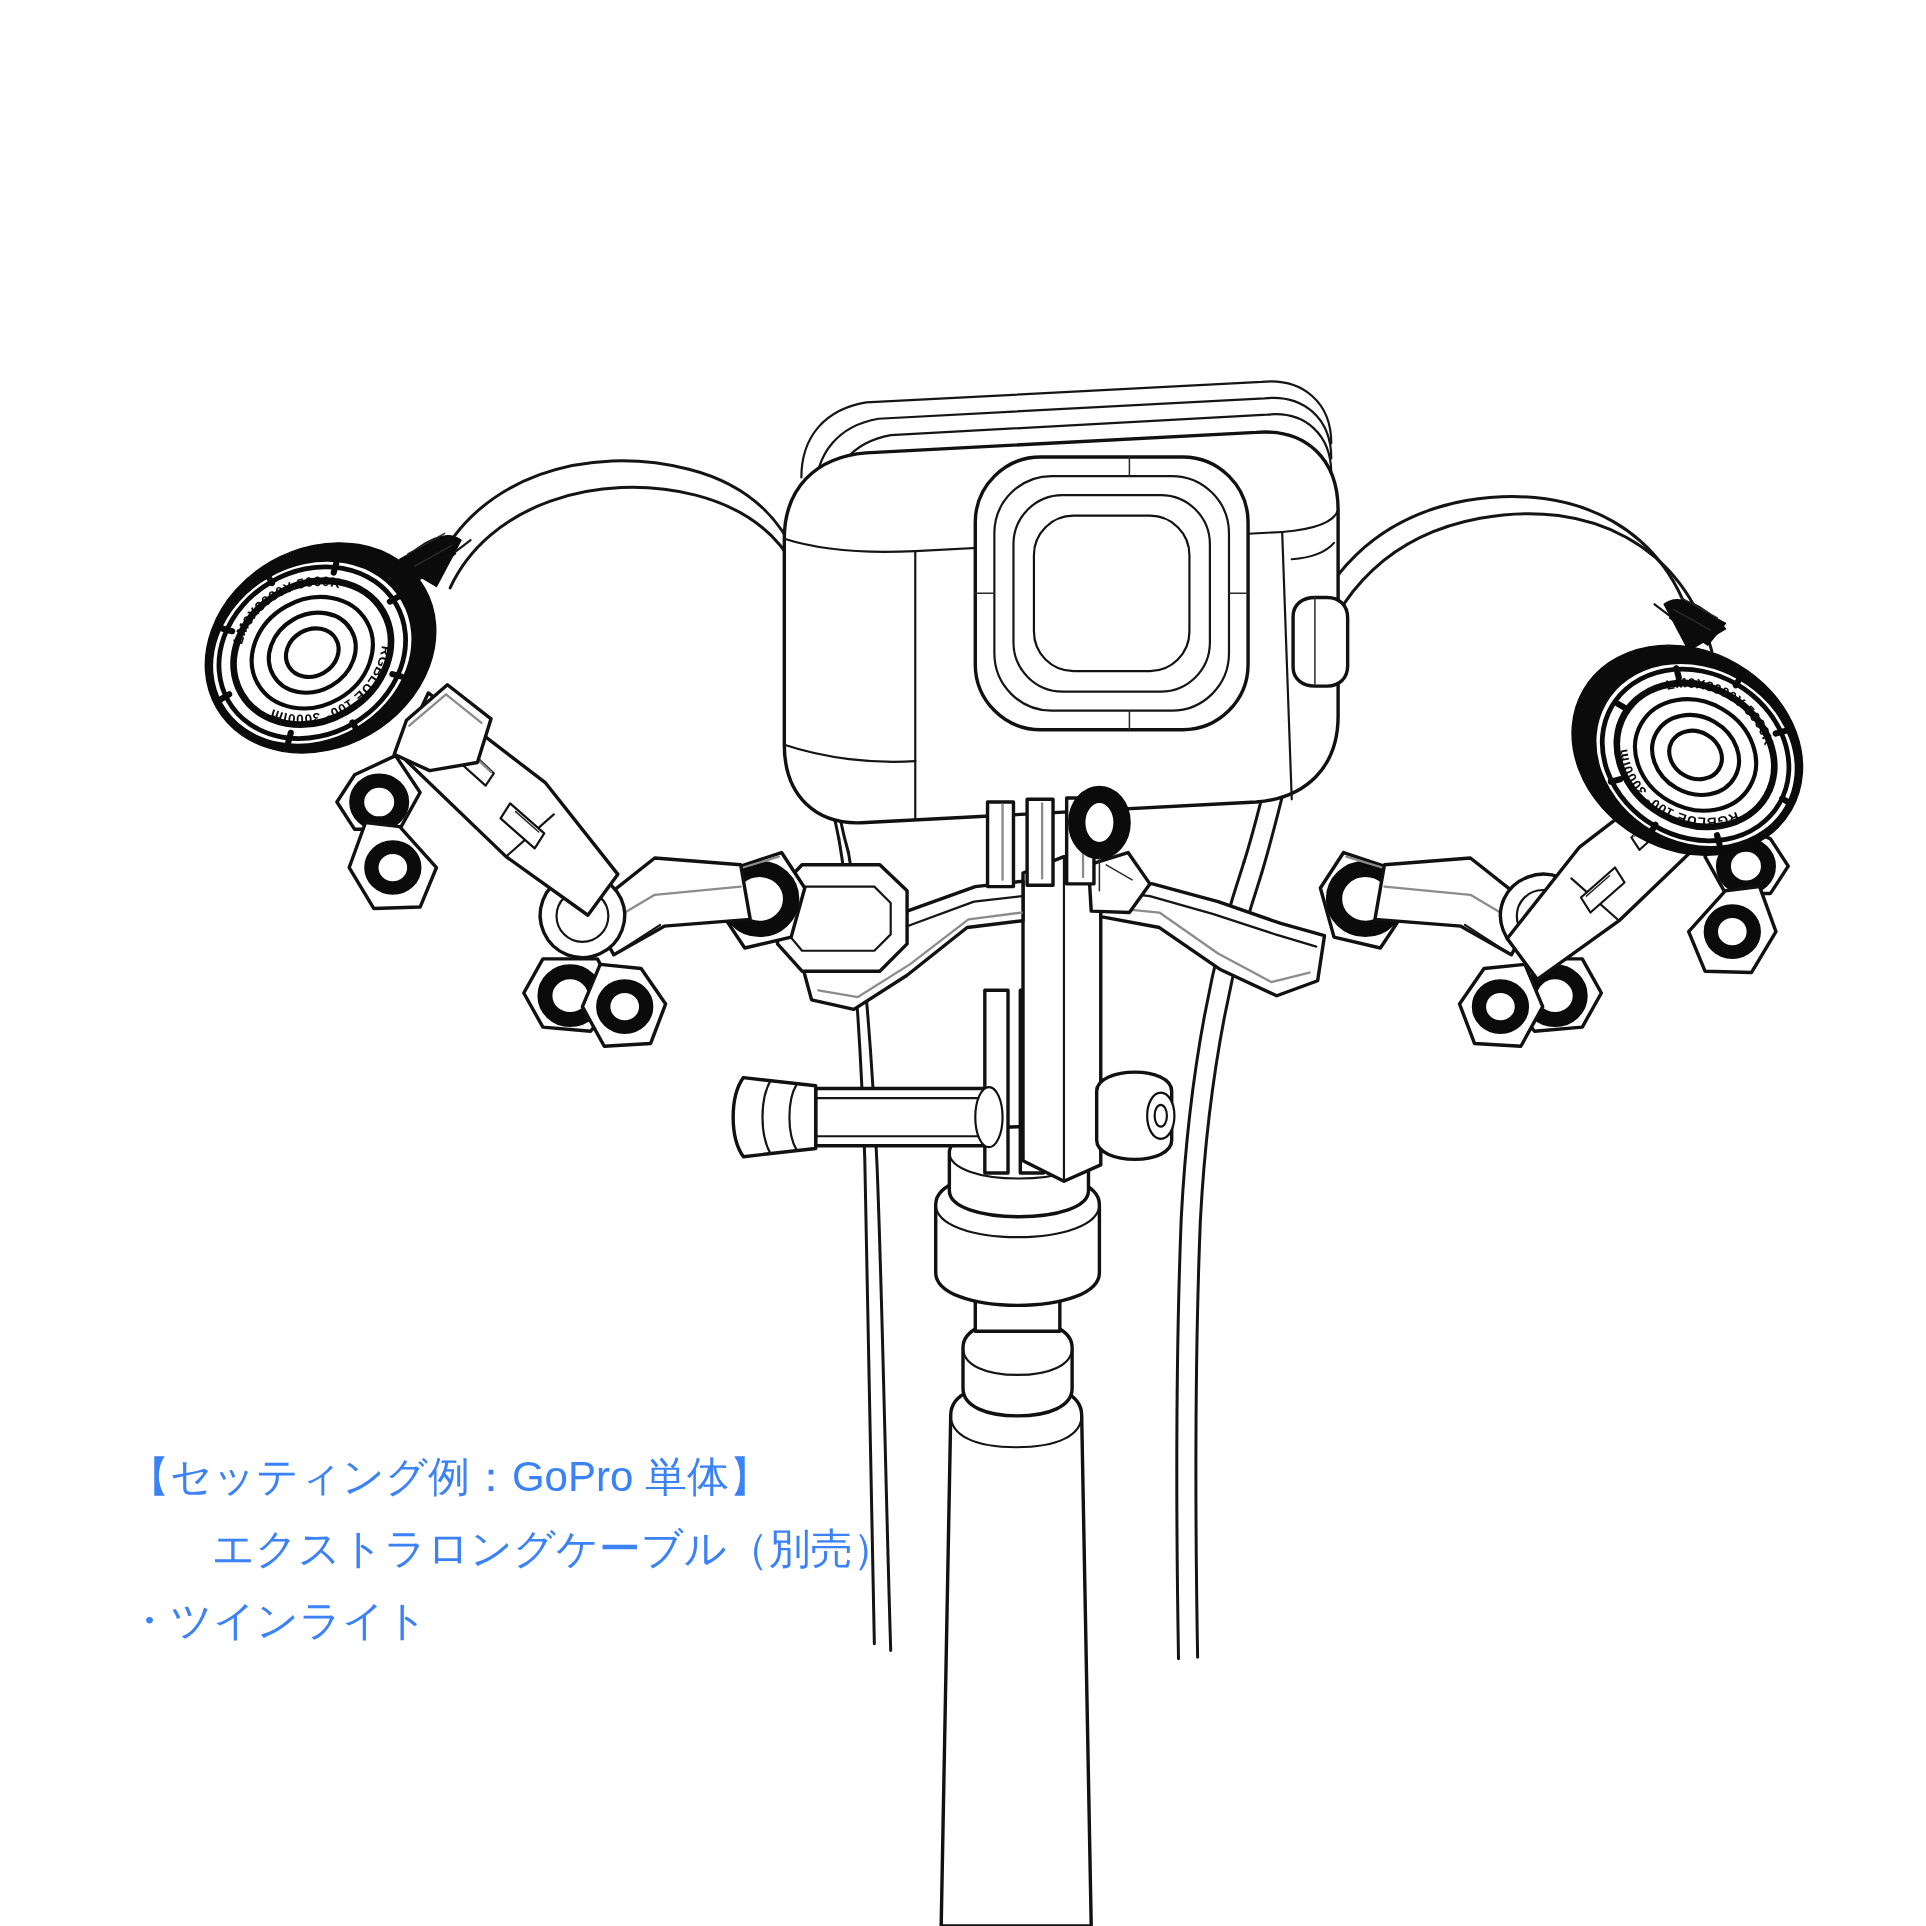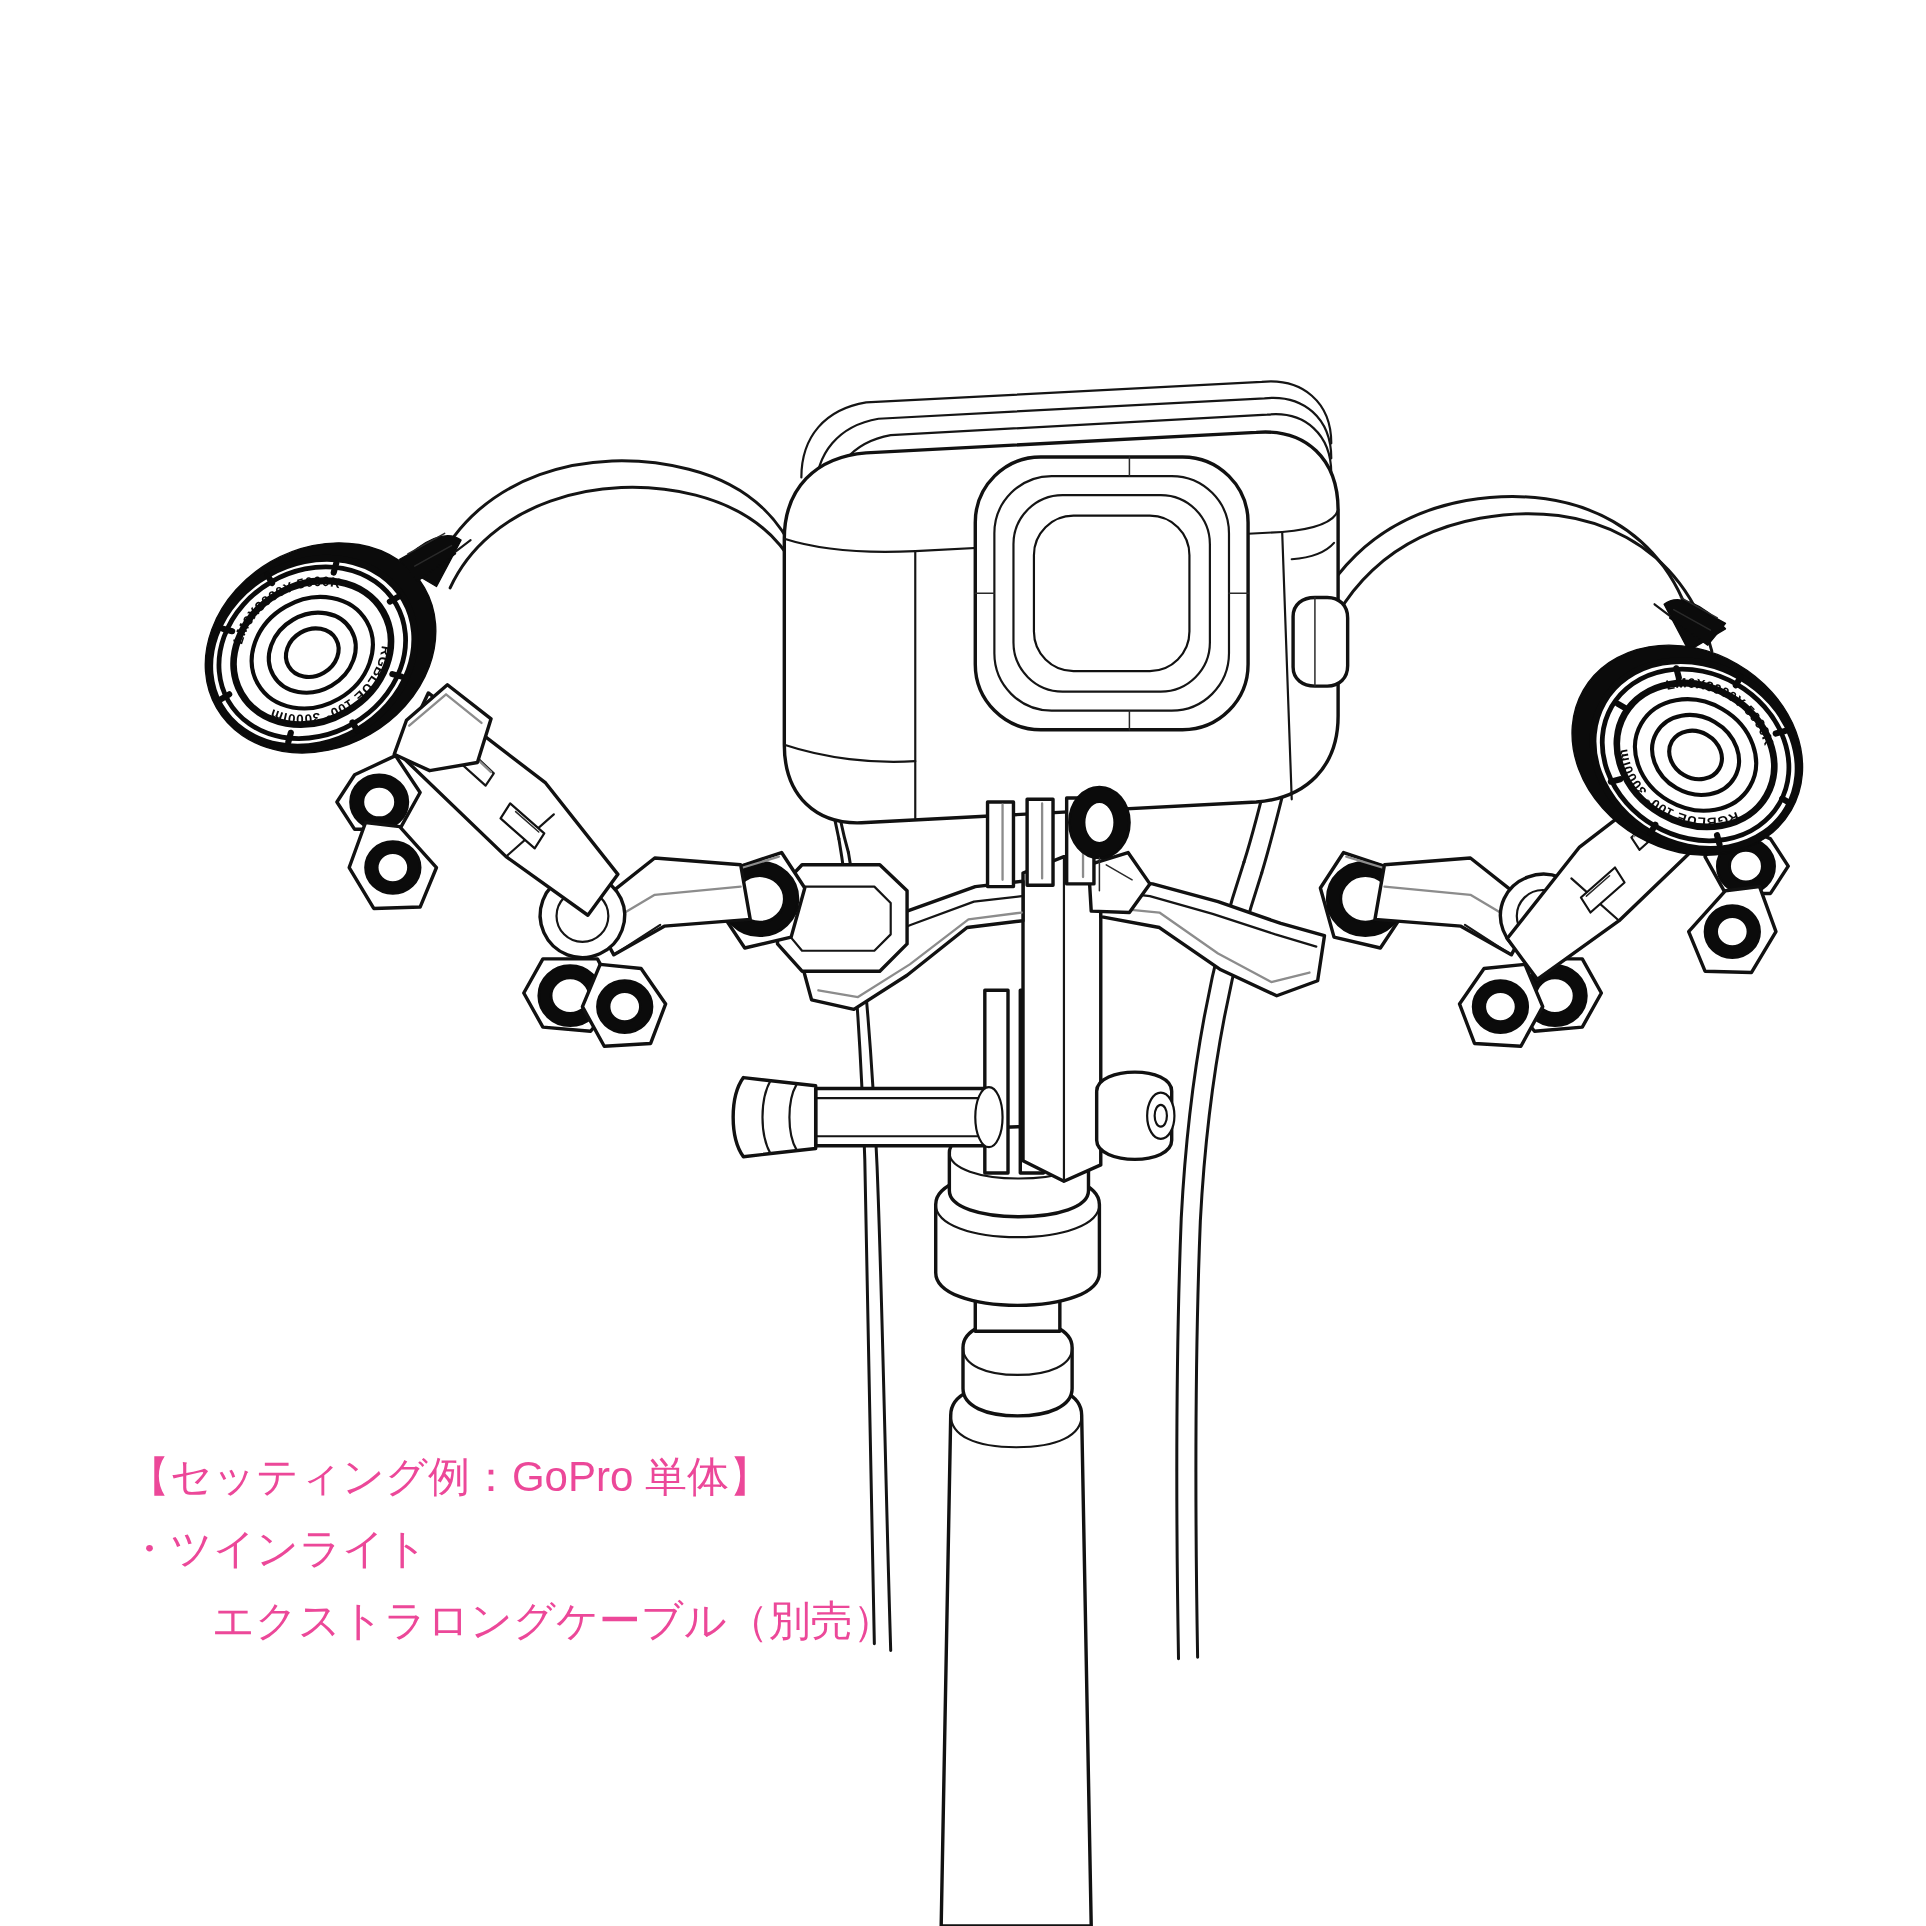--- a/index.html
+++ b/index.html
@@ -39,21 +39,21 @@
   .engrave   { fill: #0b0b0b; font-family: "Liberation Sans", "DejaVu Sans", sans-serif;
                font-weight: bold; font-size: 17px; letter-spacing: 0.5px; }
   
   #caption {
     position: absolute;
     left: 128px;
     top: 1456px;
     width: 1023px;
   }
   .cap-line {
-    color: #ec4899;
+    color: #3b82f6;
     font-family: "Liberation Sans", "DejaVu Sans", sans-serif;
     font-size: 42px;
     line-height: 1.0;
     white-space: pre;
     margin: 0 0 30px 0;
     font-weight: 400;
   }
   .cap-line:last-child { margin-bottom: 0; }
   .cap-indent { padding-left: 42px; }
 </style>
@@ -349,18 +349,18 @@
       <ellipse cx="2540" cy="1366" rx="23" ry="22" fill="#ffffff" stroke="#0b0b0b" stroke-width="4"></ellipse>
       <path class="fill-w" d="M2236 1414 L 2176 1420 L 2140 1472 L 2162 1530 L 2230 1534 L 2262 1476 Z"></path>
       <ellipse class="fill-k-out" cx="2200" cy="1476" rx="40" ry="38"></ellipse>
       <ellipse cx="2200" cy="1476" rx="23" ry="22" fill="#ffffff" stroke="#0b0b0b" stroke-width="4"></ellipse>
     </g>
 
   </svg>
 
   <div id="caption">
     <p class="cap-line">【セッティング例：GoPro 単体】</p>
+    <p class="cap-line cap-indent">　エクストラロングケーブル（別売）</p>
     <p class="cap-line">・ツインライト</p>
-    <p class="cap-line cap-indent">　エクストラロングケーブル（別売）</p>
   </div>
 
 </div>
 
 
 </body></html>

